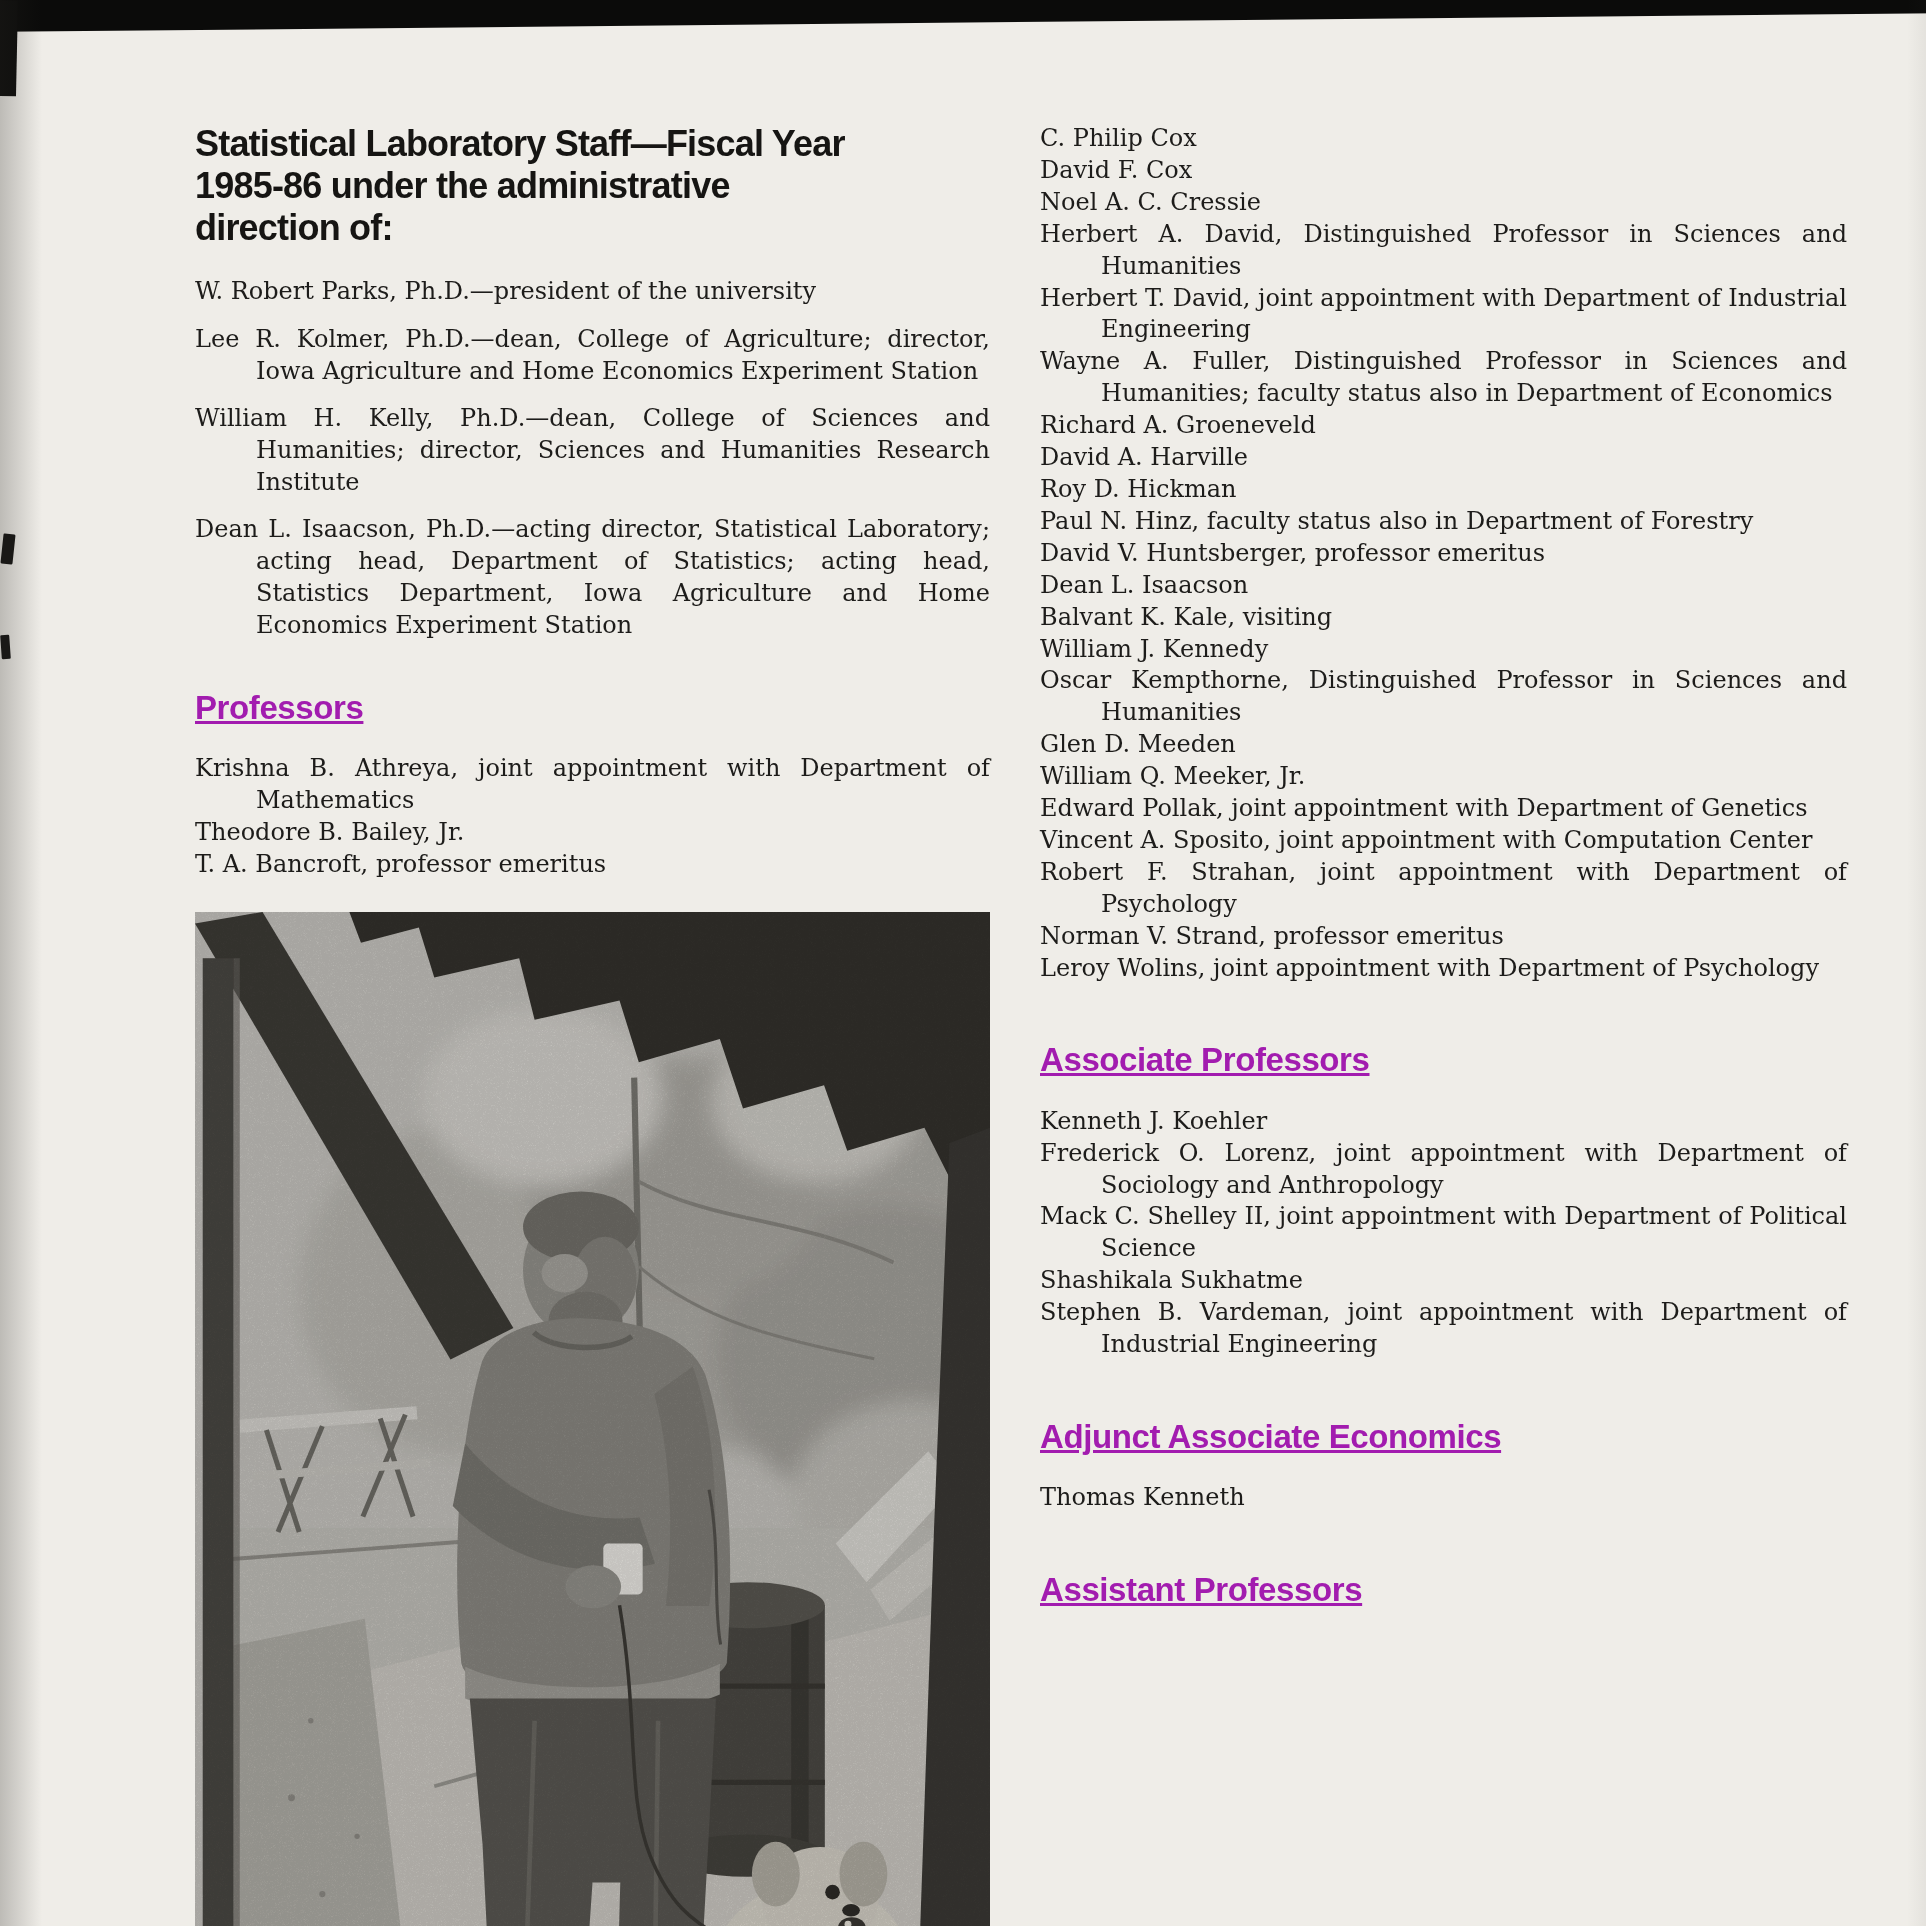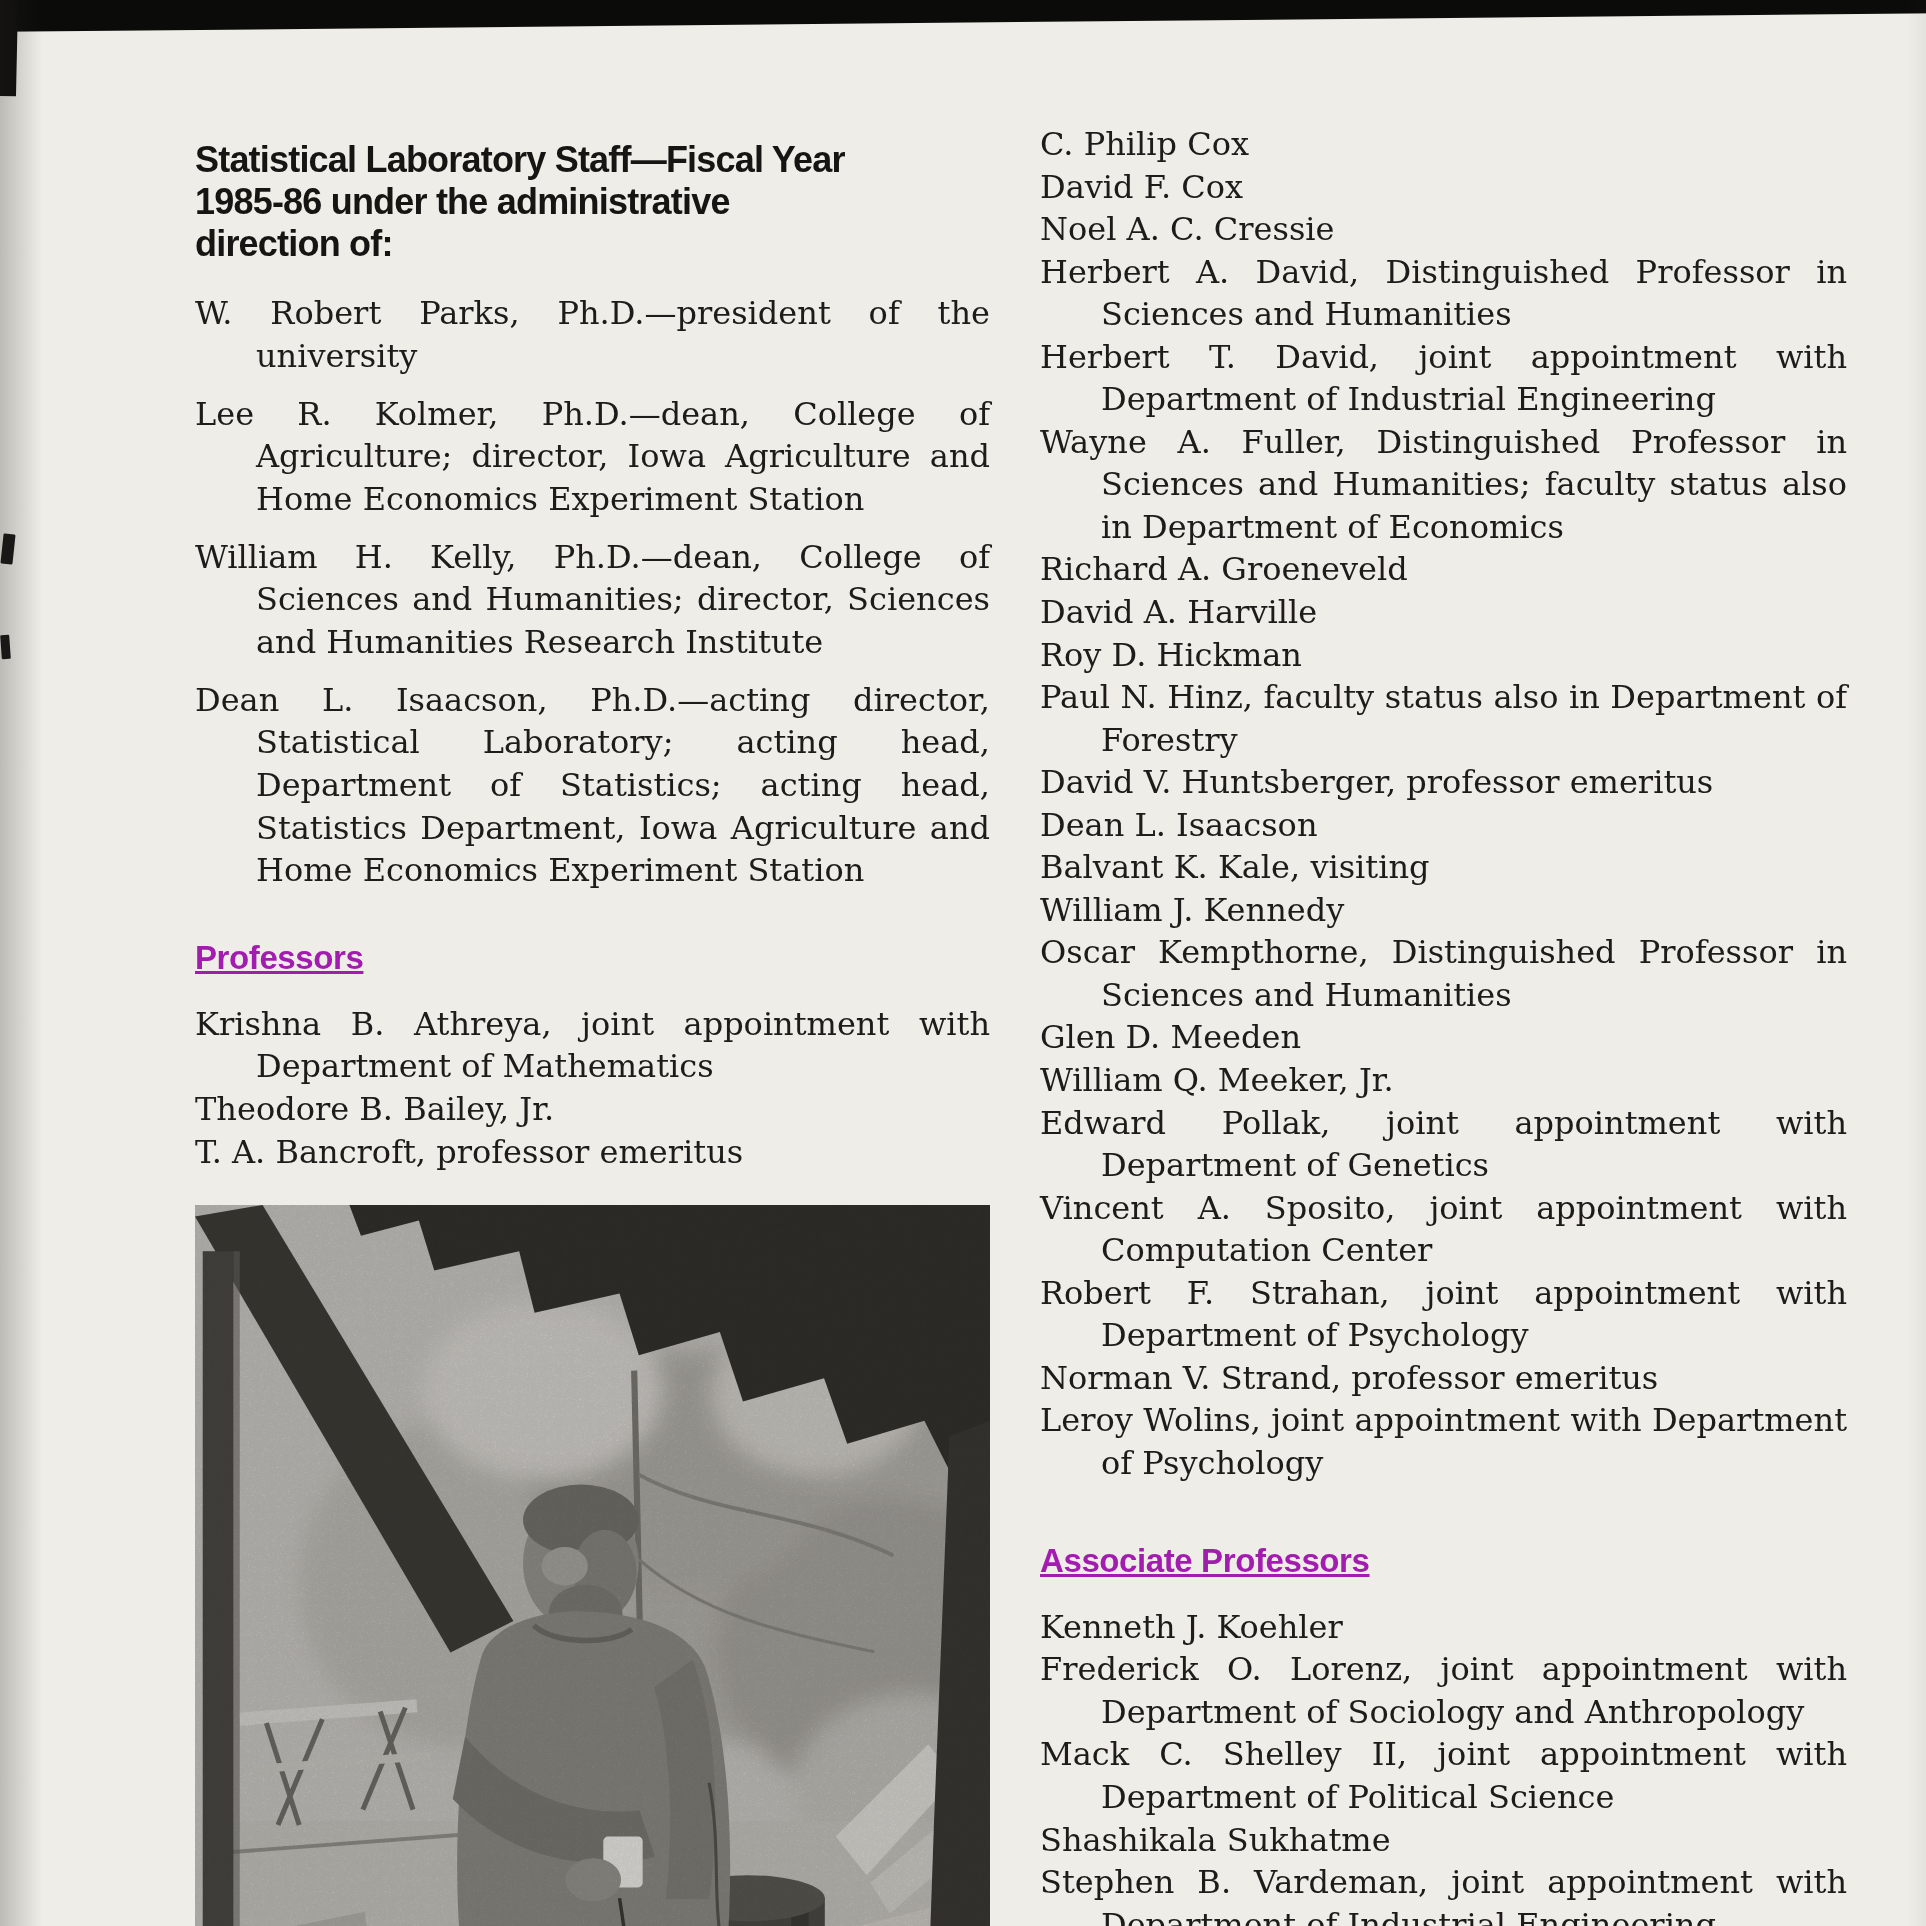--- a/index.html
+++ b/index.html
@@ -32,31 +32,31 @@
   .mark2{left:0.8px;top:635px;width:9.2px;height:24px;transform:rotate(-4deg);}
 
   
   .col{position:absolute;top:123px;}
   .col-left{left:195px;width:795px;}
   .col-right{left:1040px;width:807px;}
 
   h1{
     font-family:"Liberation Sans", sans-serif;
     font-weight:700;font-size:36px;line-height:1.17;
-    letter-spacing:-0.8px;margin:16px 0 27px 0;color:#161513;
+    letter-spacing:-0.8px;margin:0 0 27px 0;color:#161513;
     white-space:pre-line;
   }
   h2{
     font-family:"Liberation Sans", sans-serif;
     font-weight:700;font-size:33px;line-height:1.1;
     letter-spacing:-0.4px;margin:58px 0 27px 0;color:#a21caf;text-decoration:underline;
   }
   .col-left h2{margin-top:48px;}
   p.entry{
-    font-size:32px;line-height:1.33;margin:0;
+    font-size:24px;line-height:1.33;margin:0;
     padding-left:61px;text-indent:-61px;
     text-align:justify;
   }
   .admin p.entry{margin:0 0 15.4px 0;}
   .plist p.entry{margin:0;}
 
   
   .photo{
     margin-top:32px;width:795px;height:1140px;position:relative;
     background:#c7c5c0;overflow:hidden;

